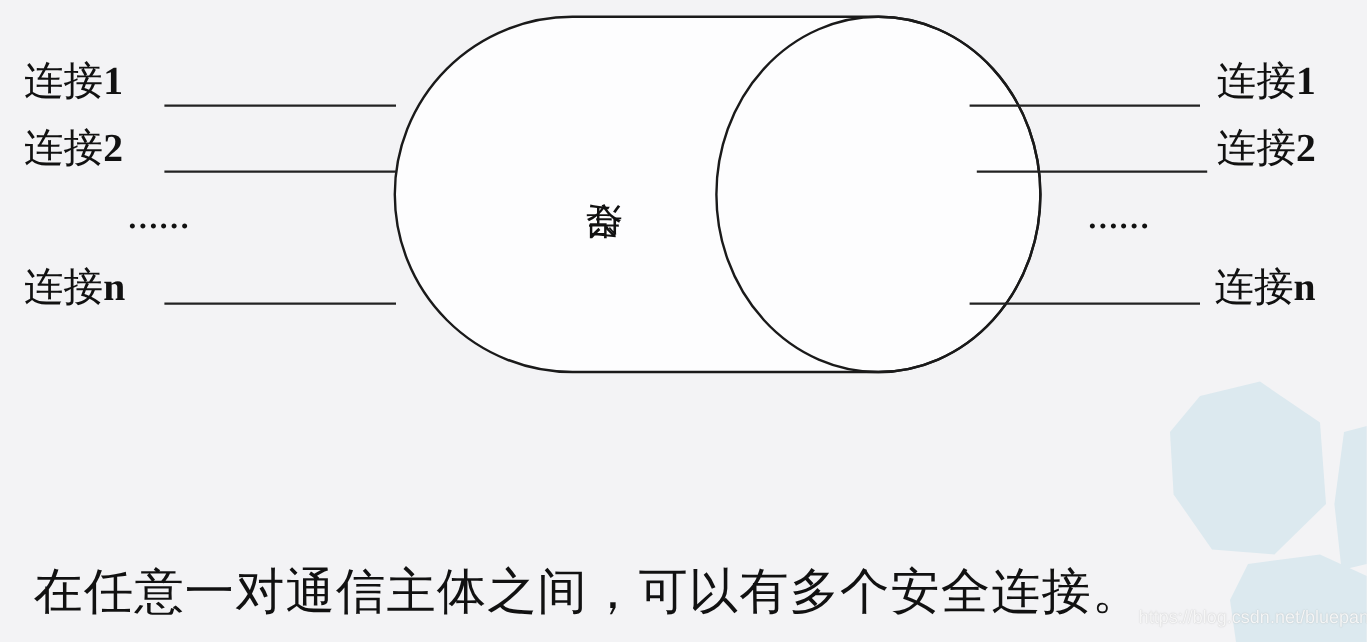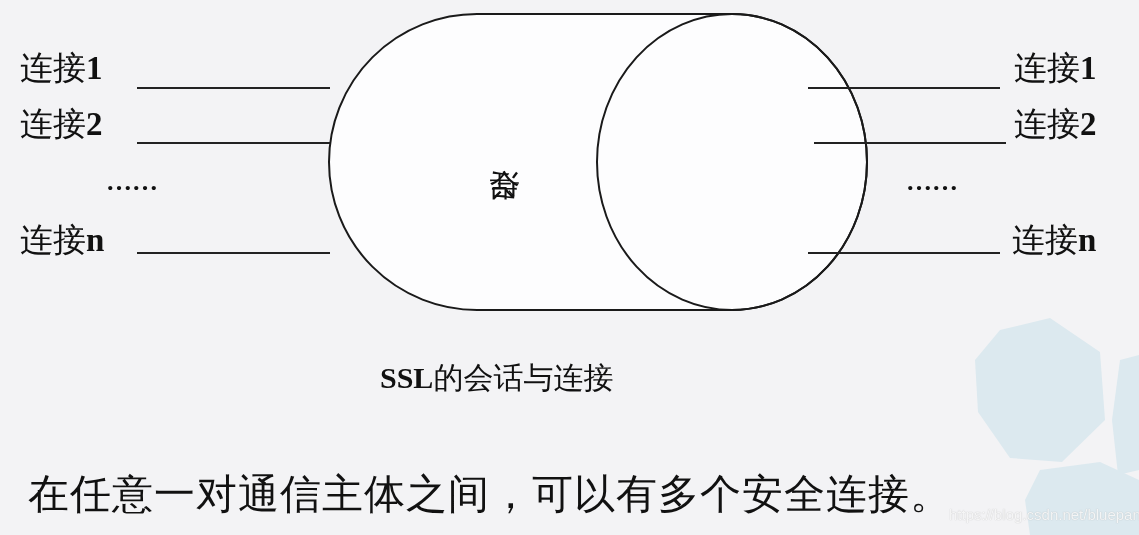--- a/index.html
+++ b/index.html
@@ -76,19 +76,16 @@
     <span>连接</span><span class="num">1</span>
   </div>
   <div class="label" style="left:1014px;top:106px">
     <span>连接</span><span class="num">2</span>
   </div>
   <div class="label" style="left:906px;top:164px;font-weight:bold;font-size:26px">……</div>
   <div class="label" style="left:1012px;top:222px">
     <span>连接</span><span class="num">n</span>
   </div>
 
-  <div class="caption">
-    <span class="ssl">SSL</span><span>的会话与连接</span>
-  </div>
 </div>
 
 <div class="statement">在任意一对通信主体之间，可以有多个安全连接。</div>
 <div class="watermark">https://blog.csdn.net/bluepangzi</div>
 
 </body></html>

